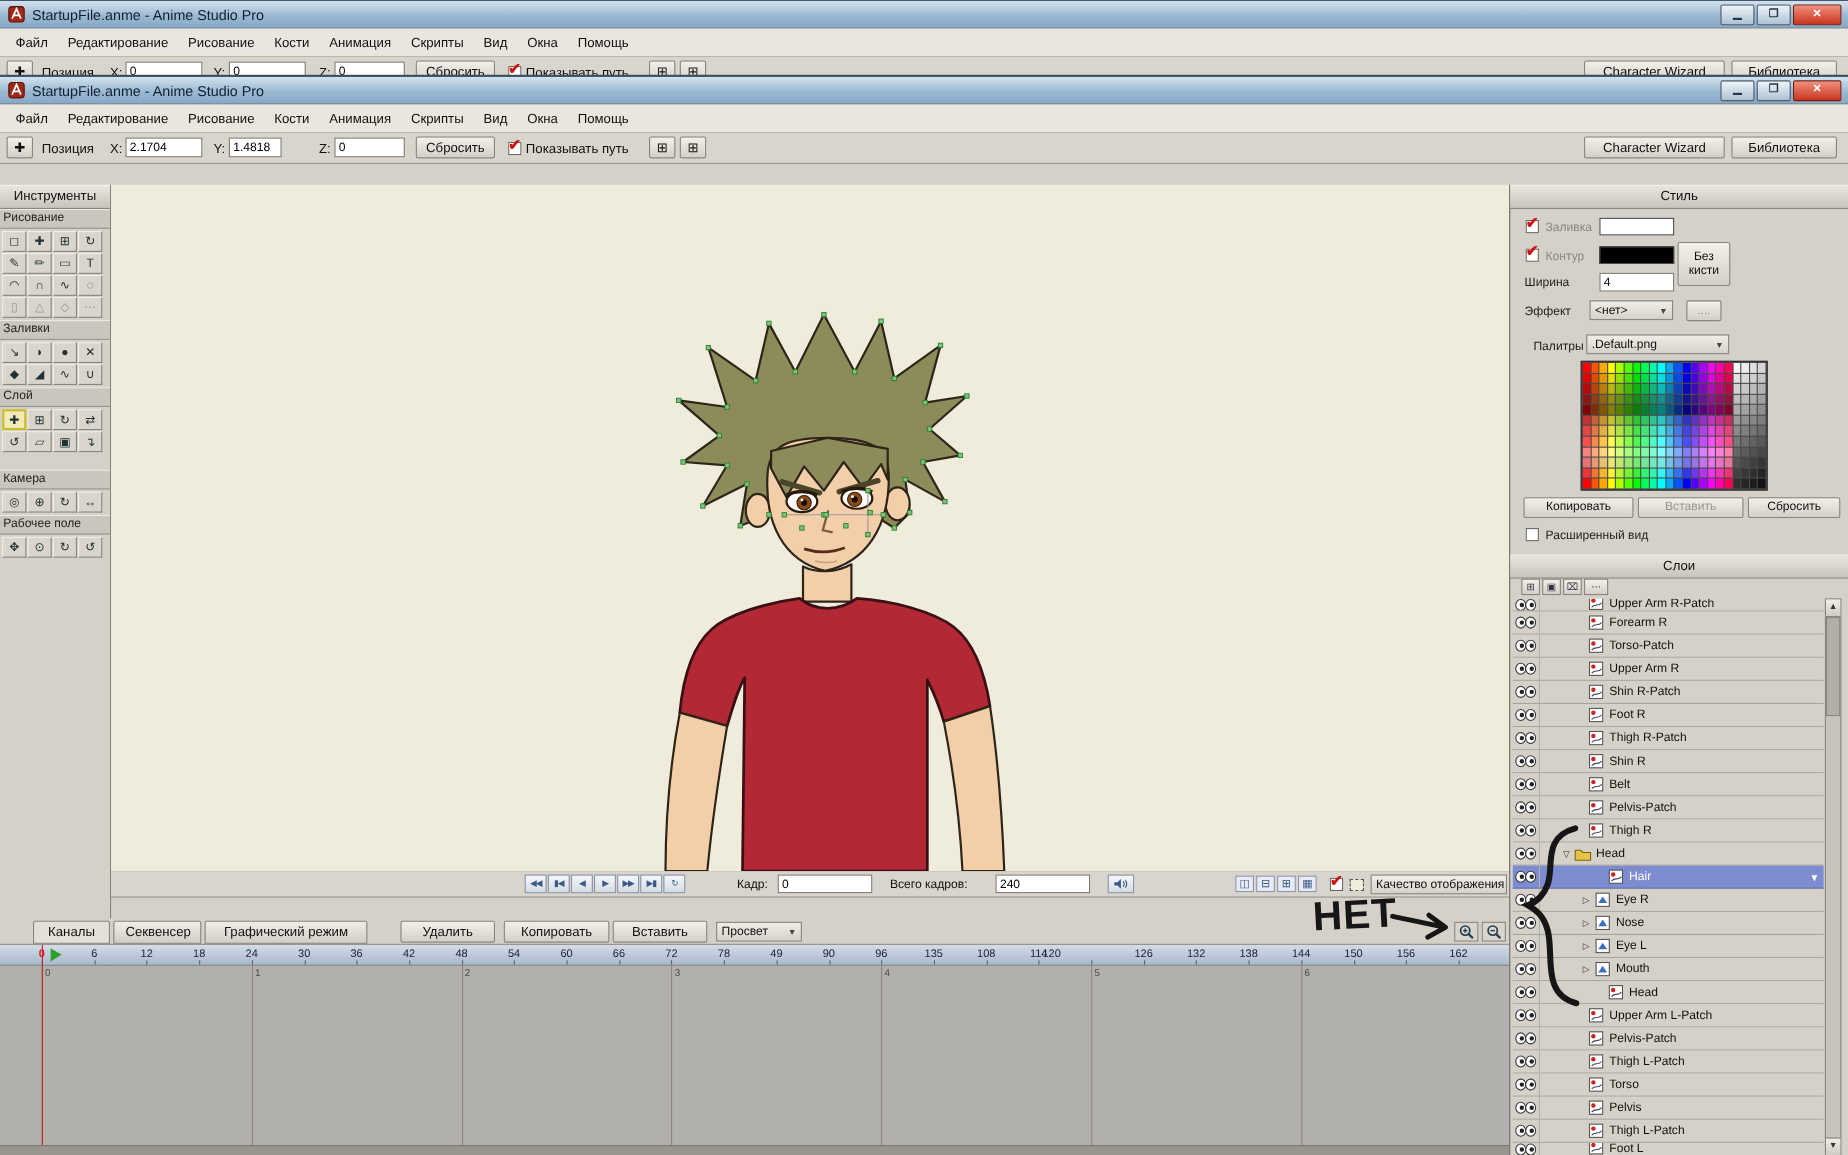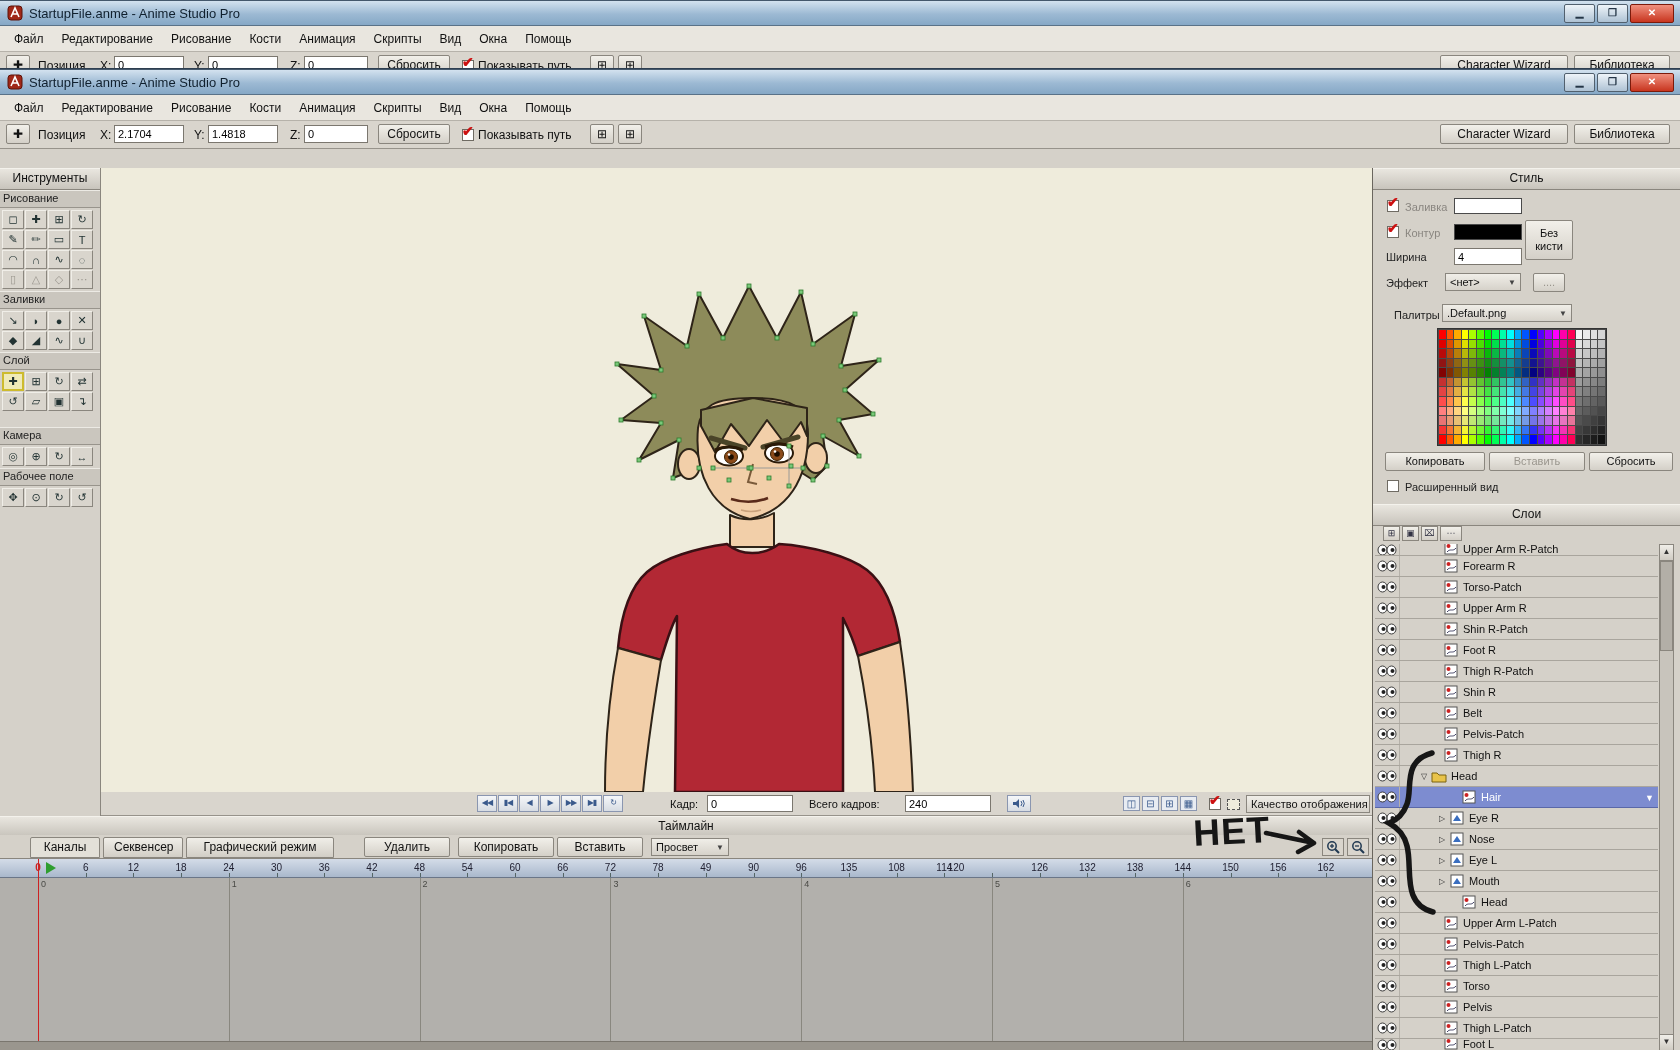--- a/index.html
+++ b/index.html
@@ -168,21 +168,21 @@
       <span class="menu-item">Вид</span>
       <span class="menu-item">Окна</span>
       <span class="menu-item">Помощь</span>
     </div>
   <div class="toolbar" id="main-toolbar">
       <span class="tbtn" style="left: 6px; width: 24px;">✚</span>
       <span class="tb-label" style="left: 38px;">Позиция</span>
       <span class="tb-label" style="left: 100px;">X:</span>
       <input class="tb-input" value="2.1704" style="left: 114px; width: 70px;">
       <span class="tb-label" style="left: 194px;">Y:</span>
-      <input class="tb-input" value="1.4818" style="left: 208px; width: 70px;">
+      <input class="tb-input" value="1.4818" style="left: 208px; width: 48px;">
       <span class="tb-label" style="left: 290px;">Z:</span>
       <input class="tb-input" value="0" style="left: 304px; width: 64px;">
       <span class="tbtn" style="left: 378px; width: 72px;">Сбросить</span>
       <span class="checkbox checked" style="left: 462px; top: 8px;"></span>
       <span class="tb-label" style="left: 478px;">Показывать путь</span>
       <span class="tbtn" style="left: 590px; width: 24px;">⊞</span>
       <span class="tbtn" style="left: 618px; width: 24px;">⊞</span>
       <span class="tbtn" style="left: 1440px; width: 128px;">Character Wizard</span>
       <span class="tbtn" style="left: 1574px; width: 96px;">Библиотека</span>
     </div>
@@ -348,21 +348,20 @@
         <span class="t-btn" style="left: 439px;">▶</span>
         <span class="t-btn" style="left: 460px;">▶▶</span>
         <span class="t-btn" style="left: 481px;">▶▮</span>
         <span class="t-btn" style="left: 502px;">↻</span>
         <span class="v-btn" style="left: 1022px;">◫</span>
         <span class="v-btn" style="left: 1041px;">⊟</span>
         <span class="v-btn" style="left: 1060px;">⊞</span>
         <span class="v-btn" style="left: 1079px;">▦</span>
       </div>
 
-    <div id="tl-header" class="panel-hdr">Таймлайн</div>
     <div id="tabrow">
       <div class="dd" style="left:651px;top:3px;width:78px">
         <span>Просвет</span>
           <span class="dd-arr">▼</span>
       </div>
       <span class="mag-btn" style="left:1322px">
         <svg width="14" height="14" viewBox="0 0 14 14">
             <circle cx="6" cy="6" r="4.2" fill="none" stroke="#223a52" stroke-width="1.5"></circle>
             <line x1="9.2" y1="9.2" x2="13" y2="13" stroke="#223a52" stroke-width="2"></line>
             <line x1="4" y1="6" x2="8" y2="6" stroke="#223a52" stroke-width="1.3"></line>

